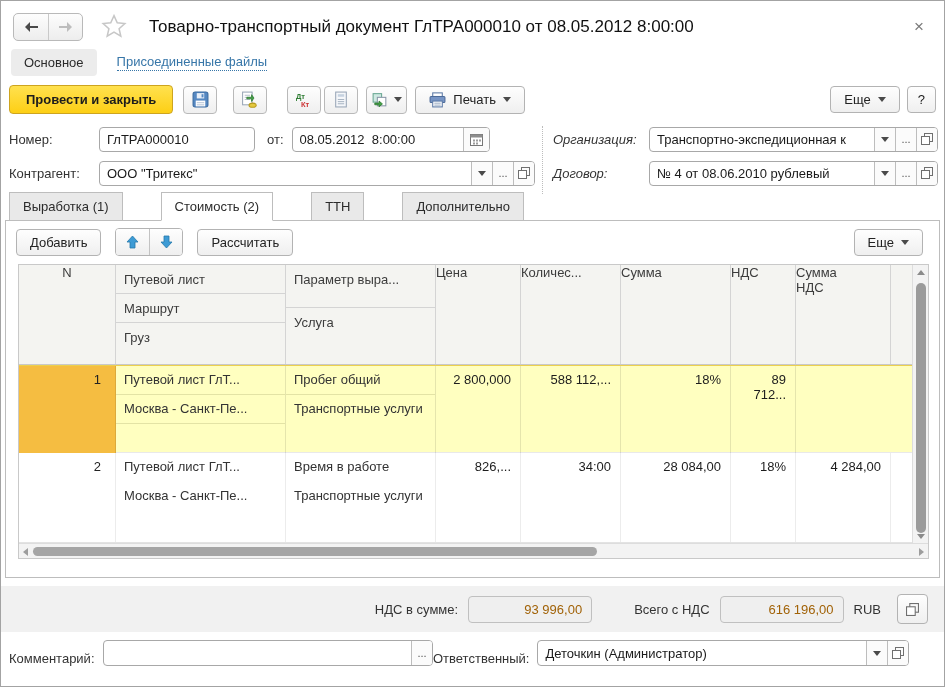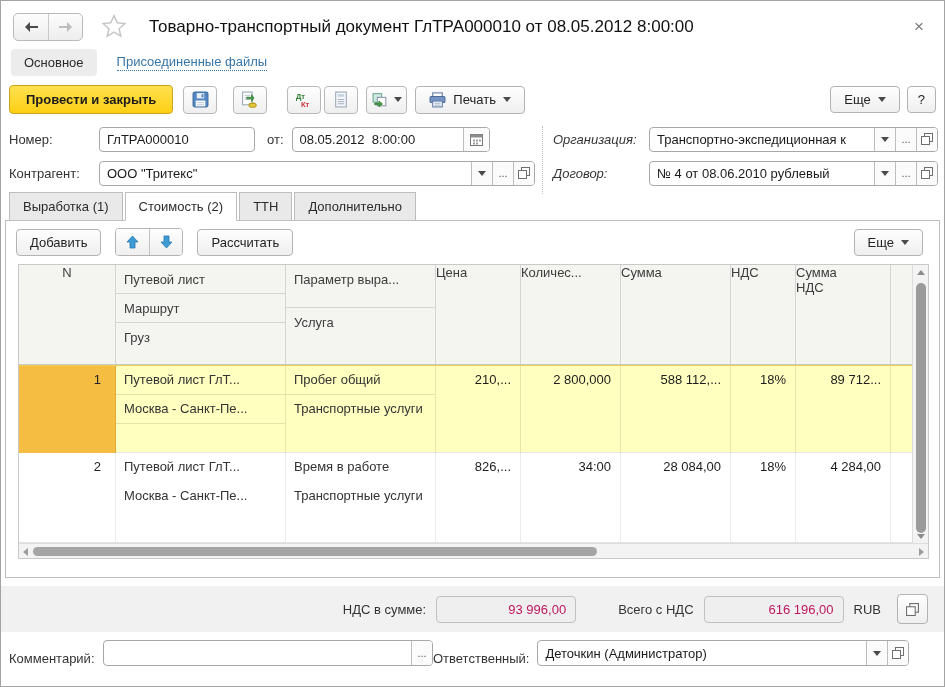--- a/index.html
+++ b/index.html
@@ -44,21 +44,21 @@
   .fields { position:relative; padding:6px 8px 8px 8px; height:70px; }
   .frow { display:flex; align-items:center; height:26px; margin-bottom:8px; }
   .flabel { color:#333; }
   .ctl { display:flex; align-items:stretch; border:1px solid #a8a8a8; border-radius:4px; background:#fff; height:25px; overflow:hidden; }
   .ctl input { border:none; outline:none; flex:1; padding:2px 7px; font-size:13px; font-family:inherit; color:#1a1a1a; background:transparent; min-width:0; }
   .seg { width:21px; border-left:1px solid #bdbdbd; background:#fbfbfb; display:flex; align-items:center; justify-content:center; cursor:pointer; color:#555; font-size:11px; }
   .rightcol { position:absolute; left:541px; top:6px; width:396px; border-left:1px dotted #bcbcbc; padding-left:10px; }
   .rightcol .frow .flabel { width:96px;font-style:italic; }
 
   
-  .tabs { display:flex; margin:2px 0 0 8px; position:relative; z-index:2; }
+  .tabs { display:flex; margin:2px 0 0 8px; position:relative; z-index:2;gap:36px; }
   .tab { border:1px solid #bdbdbd; background:#e9e9e9; padding:6px 13px; margin-right:2px; color:#2b2b2b; cursor:pointer; }
   .tab.active { background:#fff; border-bottom:1px solid #fff; }
 
   
   .panel { margin:-1px 4px 0 4px; border:1px solid #bdbdbd; background:#fff; height:358px; position:relative; }
   .cmdbar { display:flex; align-items:center; padding:7px 16px 6px 10px; }
   .arrgrp { display:flex; border:1px solid #b3b3b3; border-radius:4px; overflow:hidden; margin:0 0 0 14px; }
   .arrbtn { width:33px; height:26px; background:linear-gradient(#fefefe,#efefef); display:flex; align-items:center; justify-content:center; cursor:pointer; }
   .arrbtn + .arrbtn { border-left:1px solid #c3c3c3; }
 
@@ -95,21 +95,21 @@
   .vthumb { position:absolute; left:3px; width:10px; top:18px; height:250px; background:#9b9b9b; border-radius:5px; }
   .varr-up { position:absolute; top:5px; left:4px; width:0; height:0; border-left:4px solid transparent; border-right:4px solid transparent; border-bottom:5px solid #8b8b8b; }
   .varr-dn { position:absolute; bottom:4px; left:4px; width:0; height:0; border-left:4px solid transparent; border-right:4px solid transparent; border-top:5px solid #8b8b8b; }
   .hscroll { height:15px; background:#f3f3f3; border-top:1px solid #ddd; position:relative; }
   .hthumb { position:absolute; top:3px; left:14px; width:62%; height:9px; background:#a5a5a5; border-radius:5px; }
   .harr-l { position:absolute; left:4px; top:4px; width:0; height:0; border-top:4px solid transparent; border-bottom:4px solid transparent; border-right:5px solid #9d9d9d; }
   .harr-r { position:absolute; right:4px; top:4px; width:0; height:0; border-top:4px solid transparent; border-bottom:4px solid transparent; border-left:5px solid #9d9d9d; }
 
   
   .totals { margin-top:8px; height:46px; background:#f1f1f1; display:flex; align-items:center; justify-content:flex-end; padding-right:16px; gap:10px; }
-  .tot-box { width:140px; height:27px; border:1px solid #c0c0c0; border-radius:4px; background:#efefef; text-align:right; padding:5px 9px; color:#be185d; }
+  .tot-box { width:124px; height:27px; border:1px solid #c0c0c0; border-radius:4px; background:#efefef; text-align:right; padding:5px 9px; color:#a16207; }
   .tot-gap { width:22px; }
   .openbtn { width:31px; height:30px; border:1px solid #b3b3b3; border-radius:4px; background:linear-gradient(#fefefe,#efefef); display:flex; align-items:center; justify-content:center; cursor:pointer; margin-left:6px; }
 
   
   .footer { display:flex; align-items:flex-end; padding:8px 0 0 8px; }
   .footer .ctl { height:26px; }
   .cmt { width:330px; }
   .resp { flex:1; margin-left:8px; max-width:372px; }
 
   svg { display:block; }
@@ -354,21 +354,20 @@
             <div class="c-n cur">1</div>
             <div>
               <div class="line lsep">Путевой лист ГлТ...</div>
               <div class="line lsep">Москва - Санкт-Пе...</div>
               <div class="line"></div>
             </div>
             <div>
               <div class="line lsep">Пробег общий</div>
               <div class="svc">Транспортные услуги</div>
             </div>
-            <div class="num">210,...</div>
             <div class="num">2 800,000</div>
             <div class="num">588 112,...</div>
             <div class="num">18%</div>
             <div class="num">89 712...</div>
             <div></div>
           </div>
 
           <div class="g drow plain" style="height:90px">
             <div class="c-n">2</div>
             <div>

